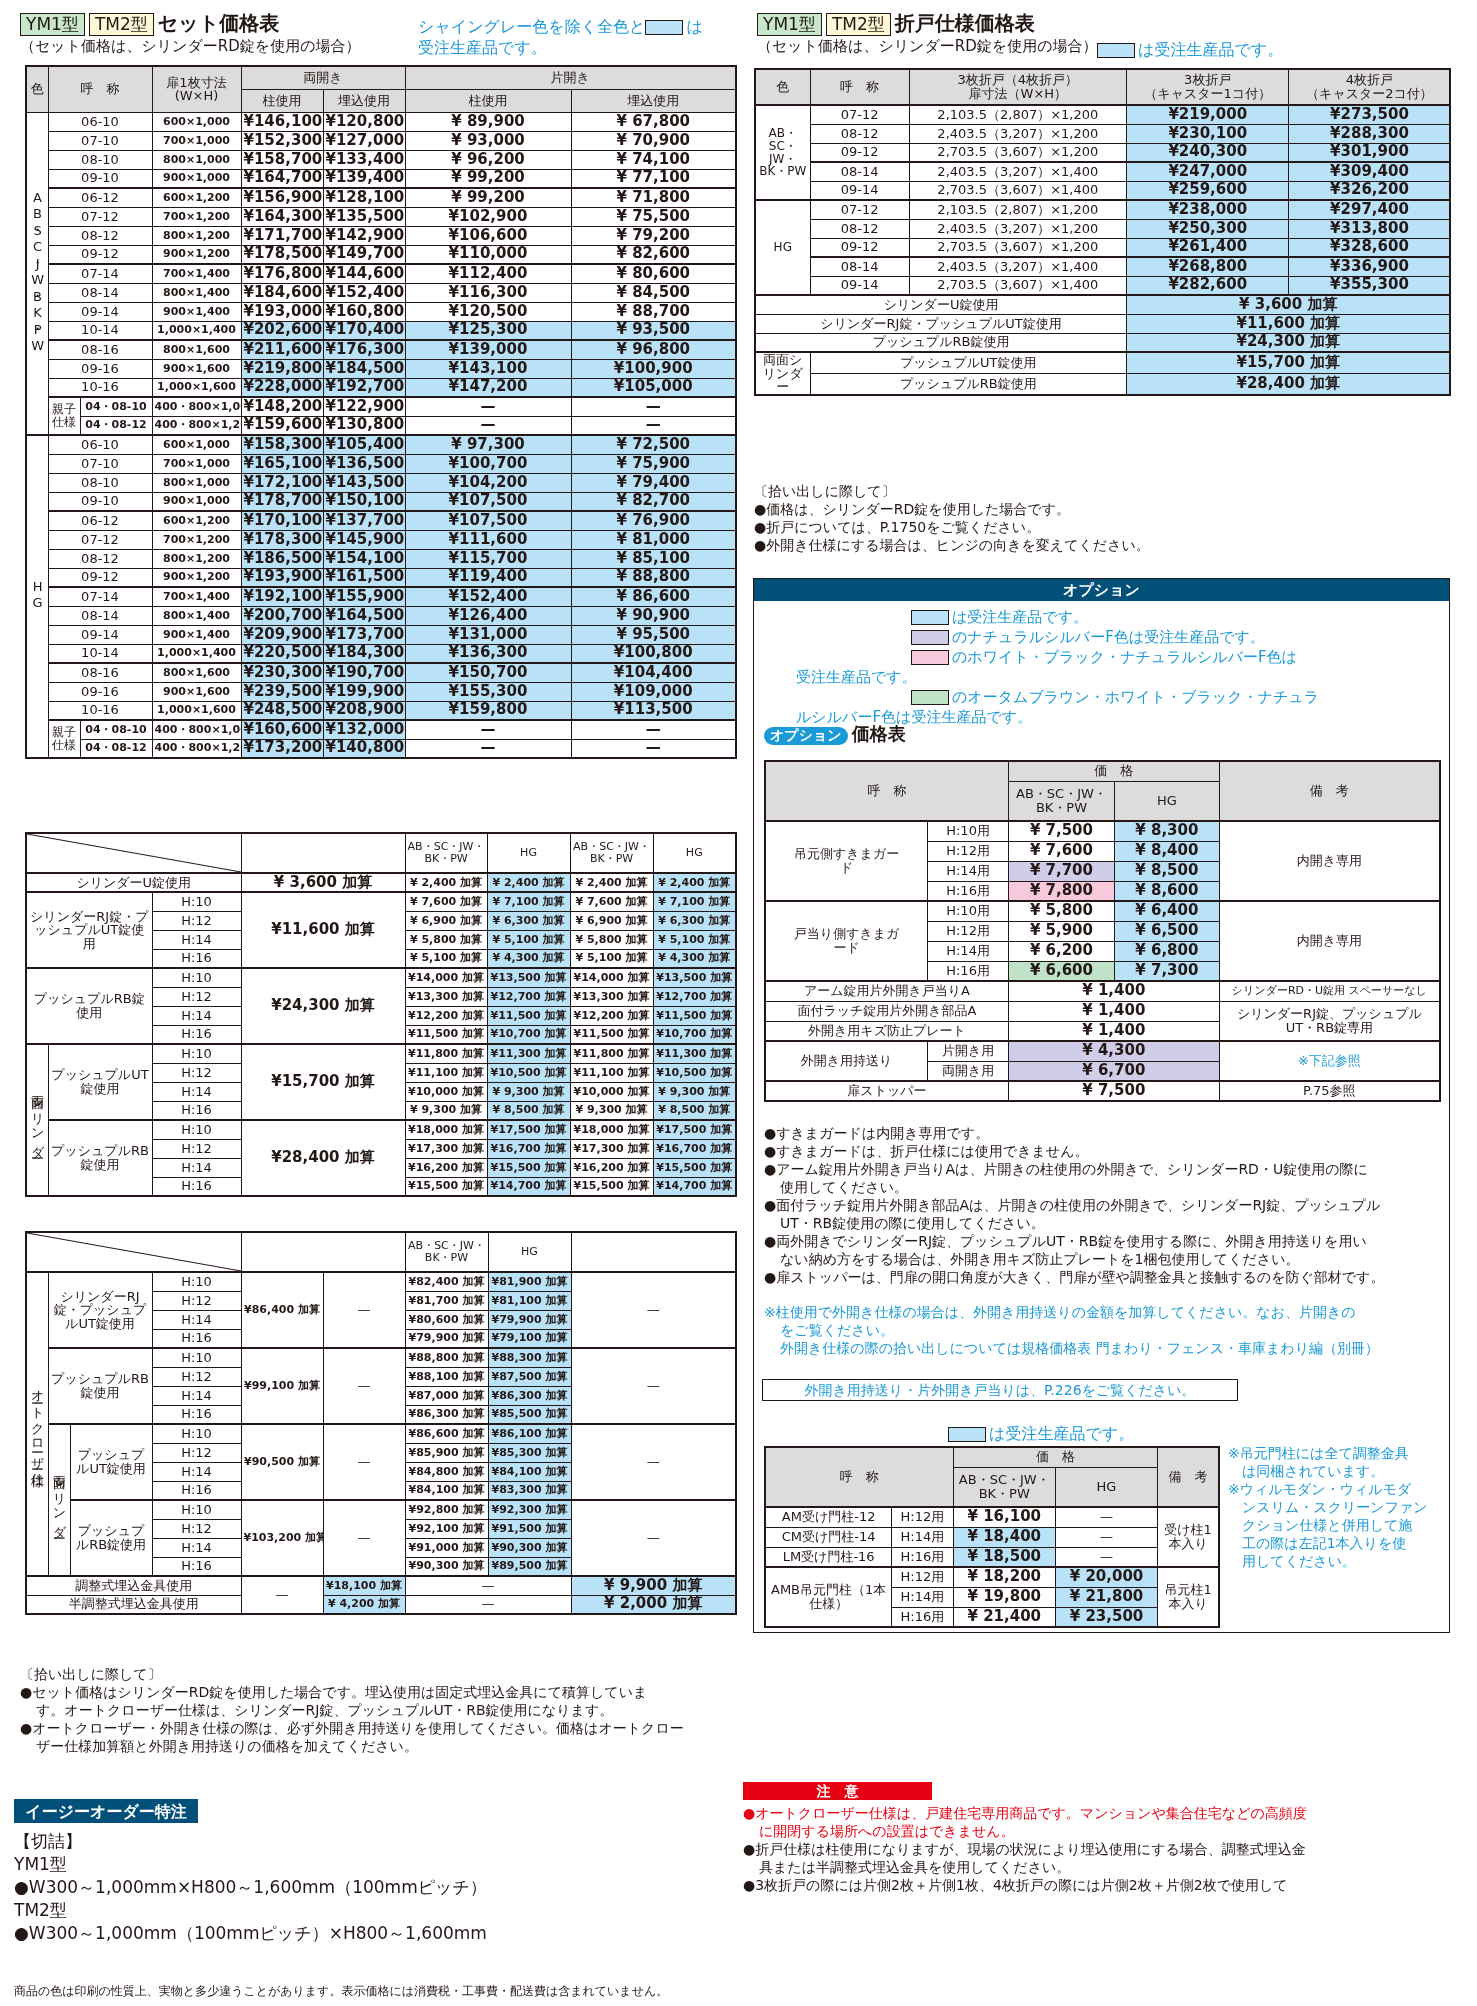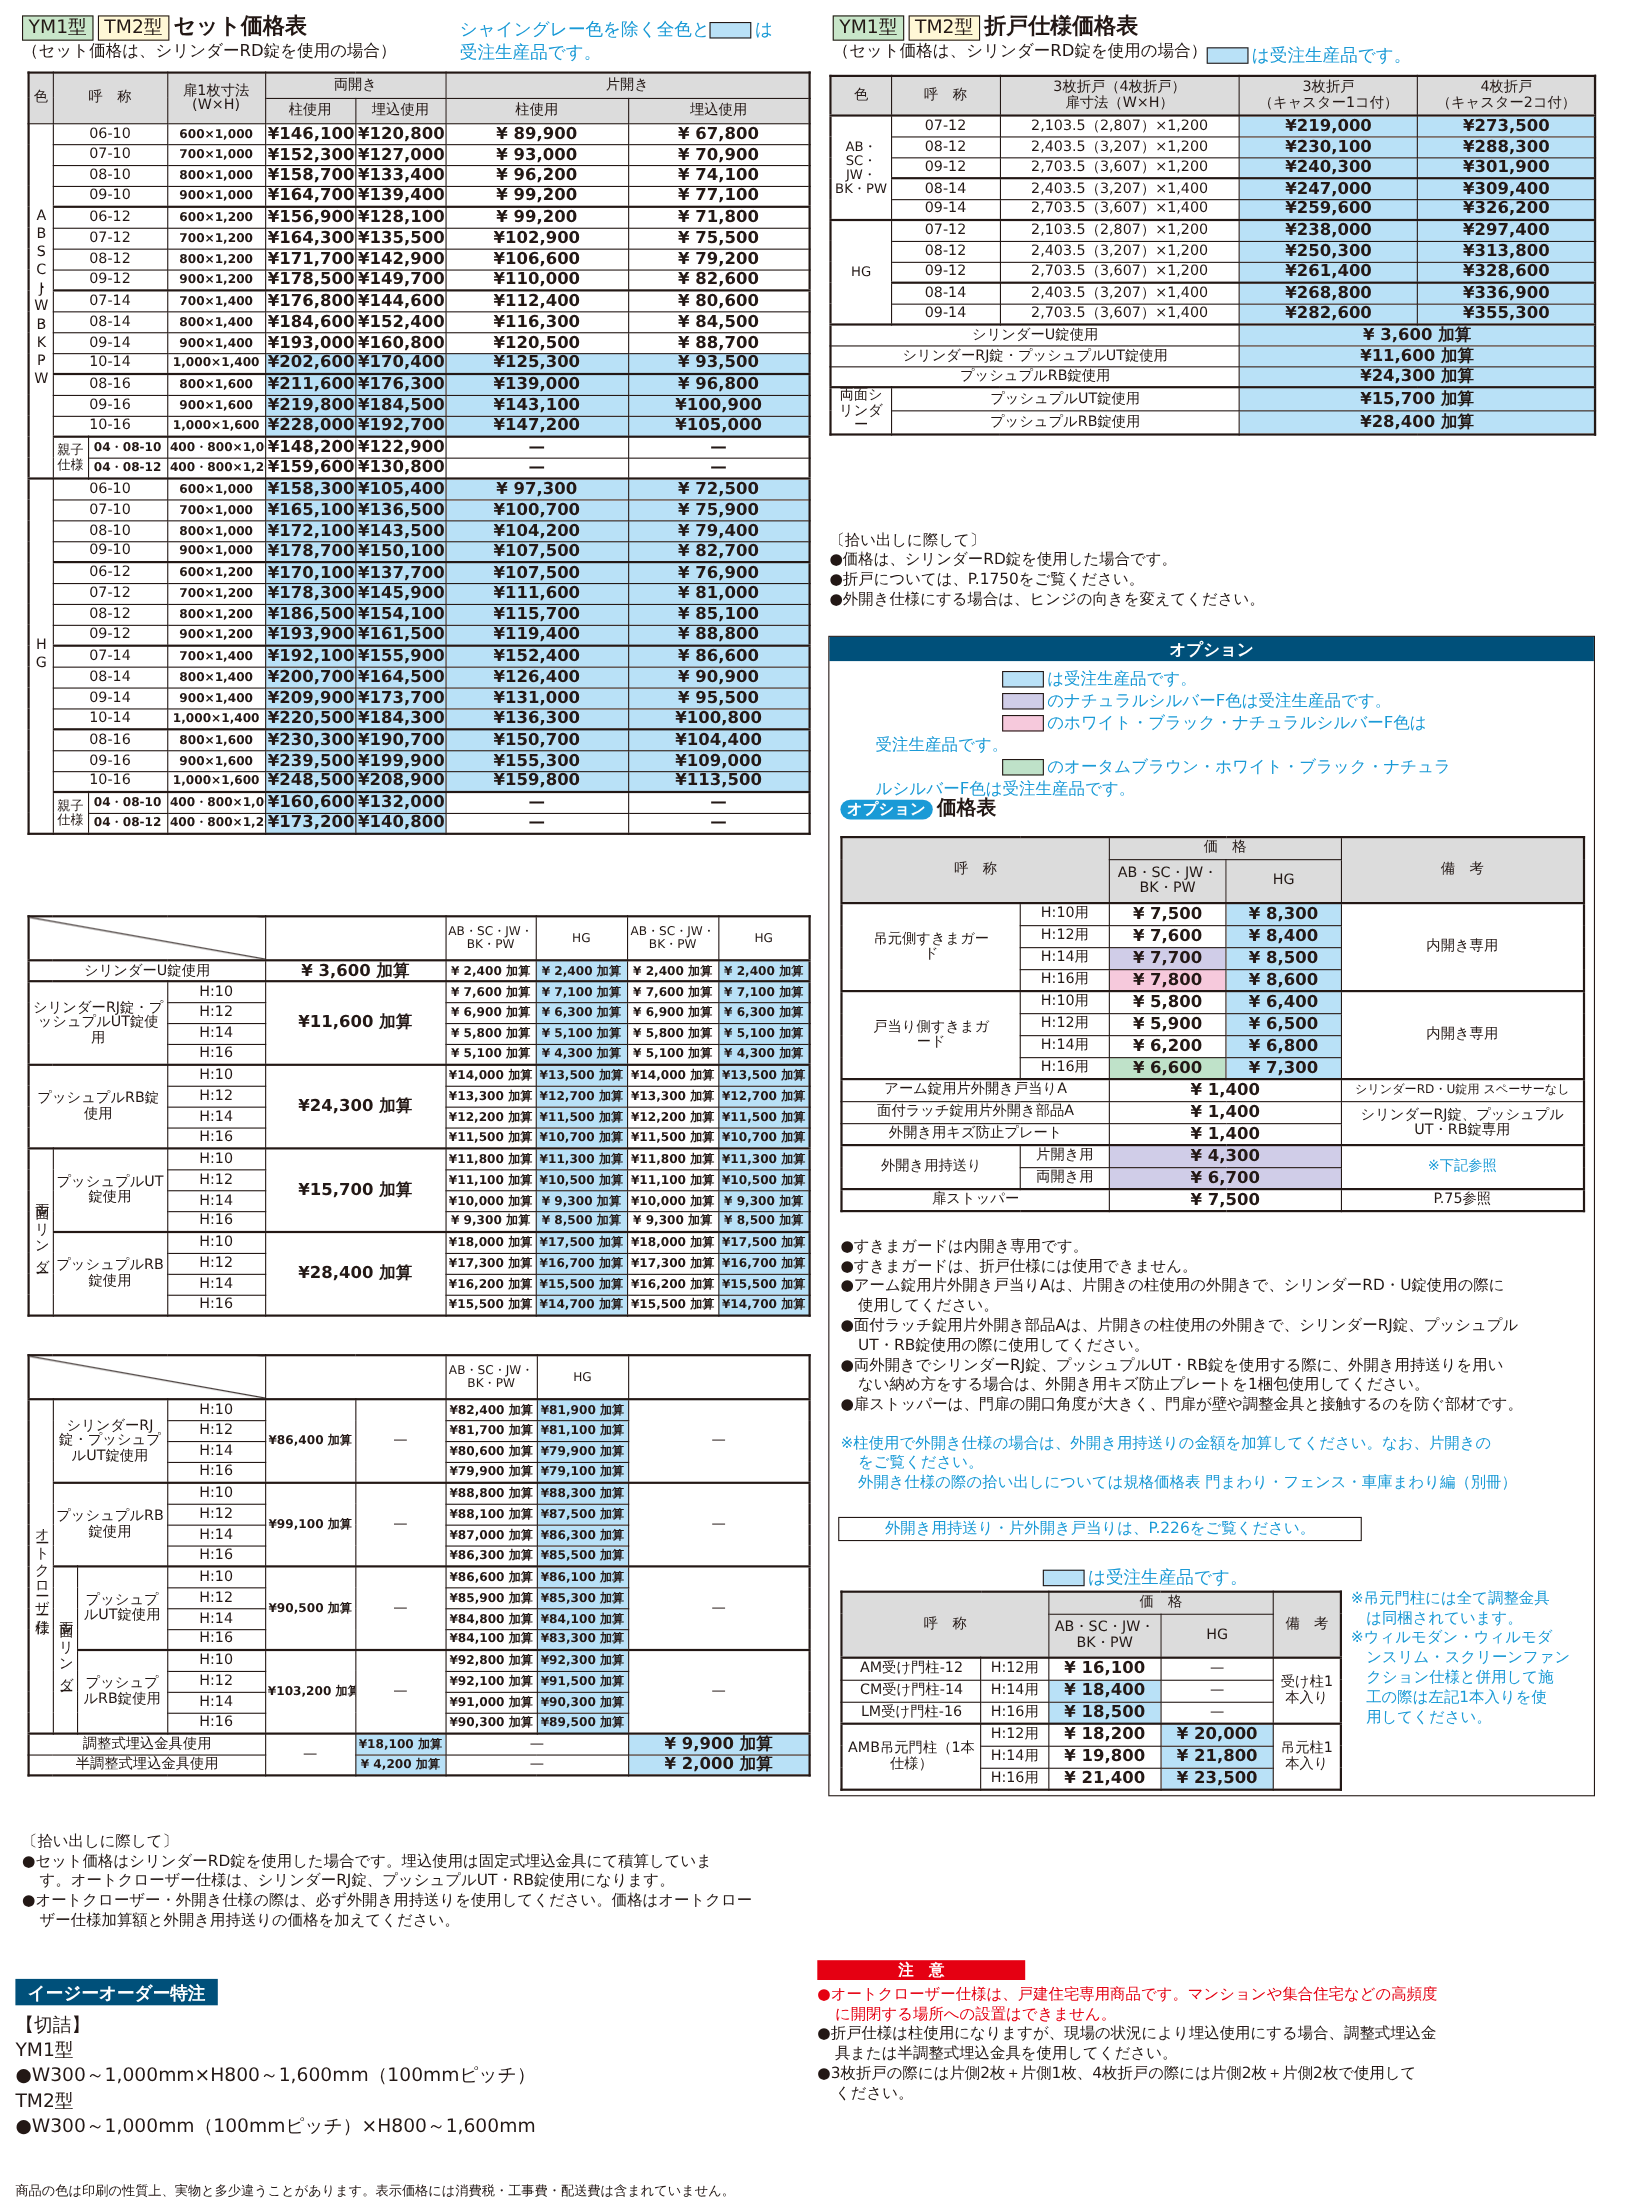--- a/index.html
+++ b/index.html
@@ -959,14 +959,13 @@
     <div style="padding-left: 14px;">用してください。</div>
   </div>
 
 <div class="abs redbar" style="left:743px;top:1782px;width:189px;height:18px;line-height:18px;font-size:14px">注　意</div>
 <div class="abs notes" id="caution" style="left:743px;top:1804px;width:700px">
     <p class="red">●オートクローザー仕様は、戸建住宅専用商品です。マンションや集合住宅などの高頻度</p>
     <p class="red ind">に開閉する場所への設置はできません。</p>
     <p>●折戸仕様は柱使用になりますが、現場の状況により埋込使用にする場合、調整式埋込金</p>
     <p class="ind">具または半調整式埋込金具を使用してください。</p>
     <p>●3枚折戸の際には片側2枚＋片側1枚、4枚折戸の際には片側2枚＋片側2枚で使用して</p>
-    <p class="ind">ください。</p>
   </div>
 
 </body></html>

